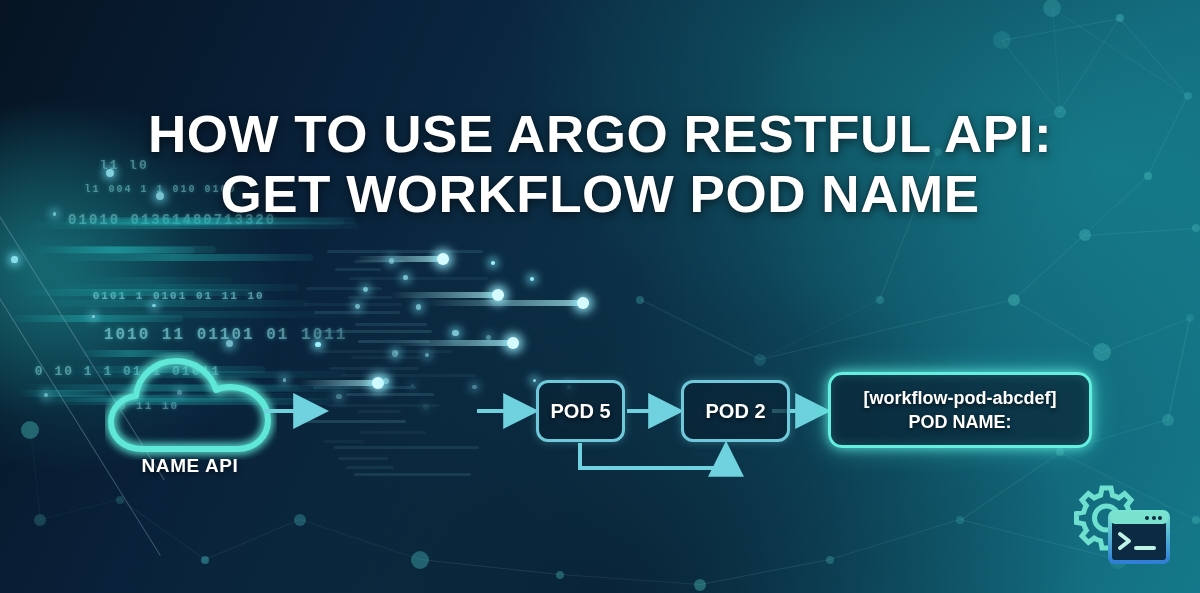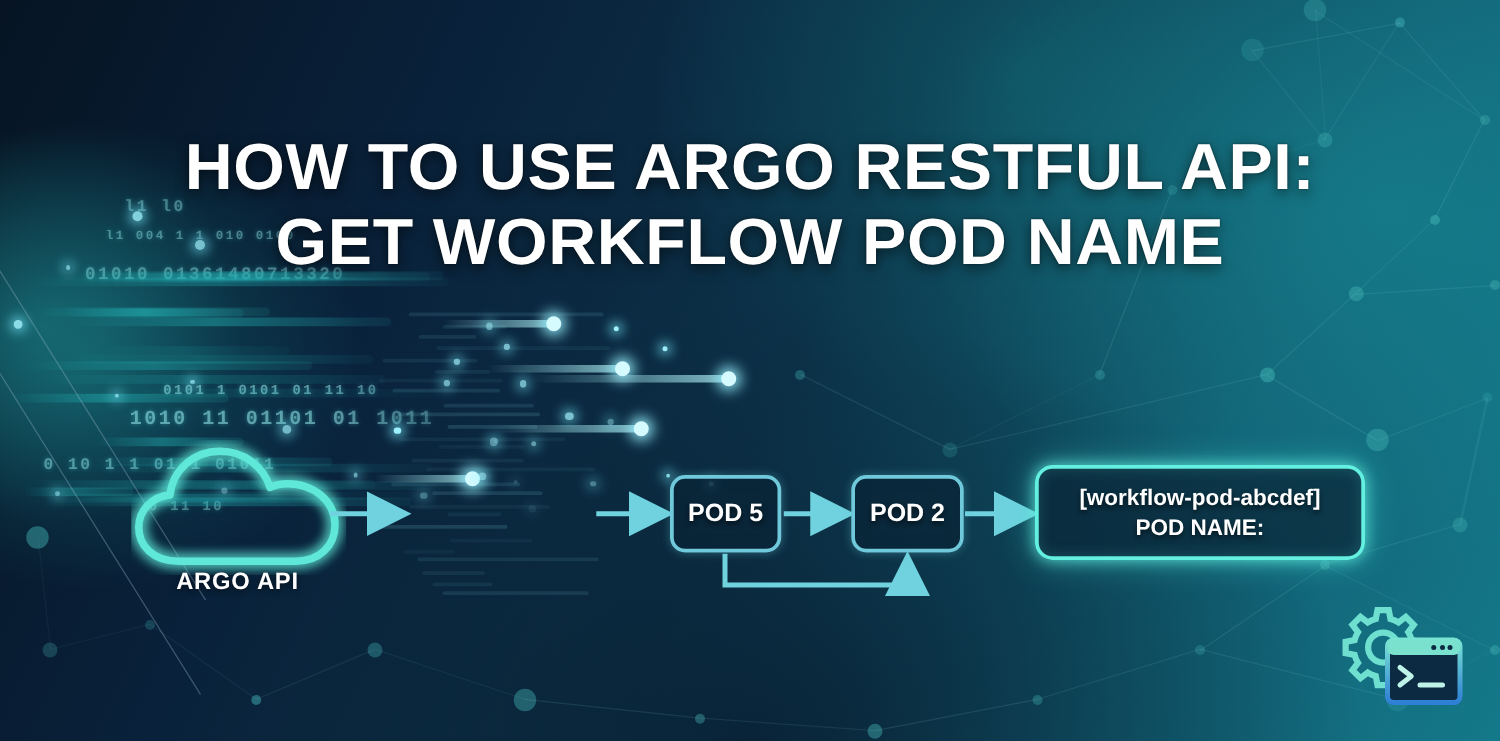--- a/index.html
+++ b/index.html
@@ -86,21 +86,21 @@
   .node-box{
     position:absolute; display:flex; align-items:center; justify-content:center;
     border:3px solid #6fc9da; border-radius:12px;
     background:rgba(10,36,54,.72);
     color:#fff; font-weight:700; text-align:center;
     box-shadow:0 0 8px rgba(110,205,220,.35), inset 0 0 10px rgba(10,40,60,.5);
     text-shadow:0 2px 4px rgba(0,0,0,.6);
   }
   #box-workflow{ left:326px; top:378px; width:150px; height:63px; font-size:19px; line-height:22px; }
   #box-pod1{ left:536px; top:380px; width:89px; height:62px; font-size:20px; }
-  #box-pod2{ left:681px; top:380px; width:90px; height:62px; font-size:20px; }
+  #box-pod2{ left:681px; top:380px; width:109px; height:62px; font-size:20px; }
   #box-podname{
     left:828px; top:372px; width:264px; height:76px;
     font-size:18px; line-height:24px;
     border-color:#63f0e0; border-width:3px; border-radius:14px;
     box-shadow:0 0 12px rgba(99,240,224,.85), 0 0 28px rgba(70,225,215,.45), inset 0 0 12px rgba(99,240,224,.18);
   }
 
   #argo-label{
     position:absolute; left:80px; top:455px; width:220px; text-align:center;
     color:#fff; font-weight:700; font-size:19px; letter-spacing:.6px;
@@ -181,21 +181,21 @@
       <div class="edge" style="left: 1052px; top: 8px; width: 161.988px; transform: rotate(0.574305rad); opacity: 0.31;"></div>
       <div class="edge" style="left: 1120px; top: 18px; width: 111.517px; transform: rotate(2.1389rad); opacity: 0.33;"></div>
       <div class="edge" style="left: 1168px; top: 420px; width: 104.346px; transform: rotate(-1.35836rad); opacity: 0.35;"></div>
       <div class="edge" style="left: 960px; top: 520px; width: 120.93px; transform: rotate(-0.597177rad); opacity: 0.44;"></div>
     </div>
 
   <div class="layer" id="binary-texture">
       <div class="bitrow" style="left: 99.69px; top: 8px; font-size: 13px; opacity: 0.67;">l1   l0</div>
       <div class="bitrow" style="left: 84.5698px; top: 34px; font-size: 10px; opacity: 0.7;">l1  004 1 1  010 0160</div>
       <div class="bitrow" style="left: 68.0829px; top: 62px; font-size: 14px; opacity: 0.68;">01010 01361480713320</div>
-      <div class="bitrow" style="left: 92.6966px; top: 157px; font-size: 11px; opacity: 0.88; margin-left: 38px;">0101 1 0101 01 11 10</div>
+      <div class="bitrow" style="left: 92.6966px; top: 140px; font-size: 11px; opacity: 0.88;">0101 1 0101 01 11 10</div>
       <div class="bitrow" style="left: 103.841px; top: 176px; font-size: 16px; opacity: 0.89;">1010 11 01101 01 1011</div>
       <div class="bitrow" style="left: 34.8519px; top: 214px; font-size: 13px; opacity: 0.77;">0 10  1 1 01 1 01011</div>
       <div class="bitrow" style="left: 118.928px; top: 250px; font-size: 11px; opacity: 0.67;">0  11  10</div>
       <div class="streak" style="left: 62.8133px; top: 68.4457px; width: 281.099px; opacity: 0.62;"></div>
       <div class="streak" style="left: 29.4383px; top: 149.555px; width: 278.826px; opacity: 0.41;"></div>
       <div class="streak" style="left: 22.6623px; top: 71.5062px; width: 336.166px; opacity: 0.64;"></div>
       <div class="streak" style="left: 18.4846px; top: 239.926px; width: 88.5733px; opacity: 0.66;"></div>
       <div class="streak" style="left: 73.6449px; top: 215.833px; width: 192.475px; opacity: 0.6;"></div>
       <div class="streak" style="left: 51.0396px; top: 133.989px; width: 247.91px; opacity: 0.41;"></div>
       <div class="streak" style="left: 4.8972px; top: 164.997px; width: 178.004px; opacity: 0.79;"></div>
@@ -296,21 +296,21 @@
                 <feMergeNode in="b"></feMergeNode>
                 <feMergeNode in="SourceGraphic"></feMergeNode>
               </feMerge>
           </filter>
         </defs>
         <path filter="url(#cloudGlow)" d="M38 97 C17 97 6 84 6 70 C6 56 17 45 31 44 C33 24 50 9 71 9
              C90 9 106 21 111 38 C115 36 120 35 125 35 C146 35 163 49 163 68
              C163 85 150 97 132 97 Z" fill="none" stroke="#5ee8d8" stroke-width="6" stroke-linejoin="round"></path>
       </svg>
     </div>
-    <div id="argo-label">ARGO API</div>
+    <div id="argo-label">NAME API</div>
 
     <svg class="arrow-svg" width="1200" height="593">
       <defs>
         <marker id="ah" markerWidth="9" markerHeight="9" refX="7.2" refY="4.5" orient="auto">
           <path d="M0,0 L9,4.5 L0,9 Z" fill="#6fd2de"></path>
         </marker>
       </defs>
 
       <line x1="264" y1="411" x2="322" y2="411" stroke="#6fd2de" stroke-width="4" marker-end="url(#ah)"></line>
 

